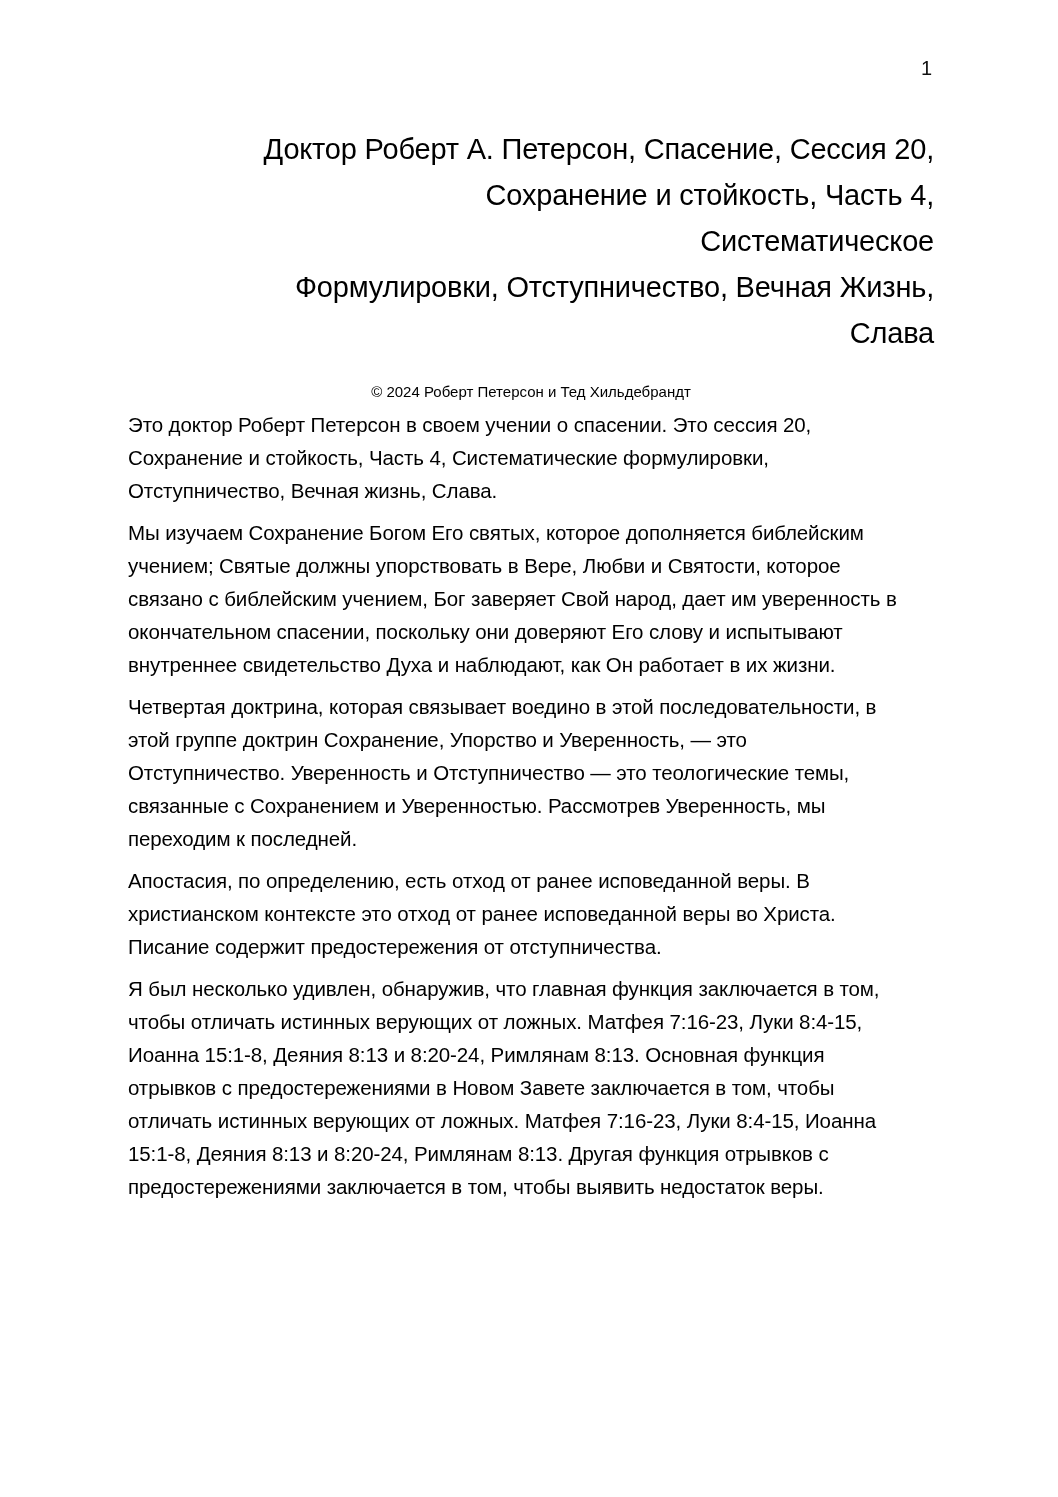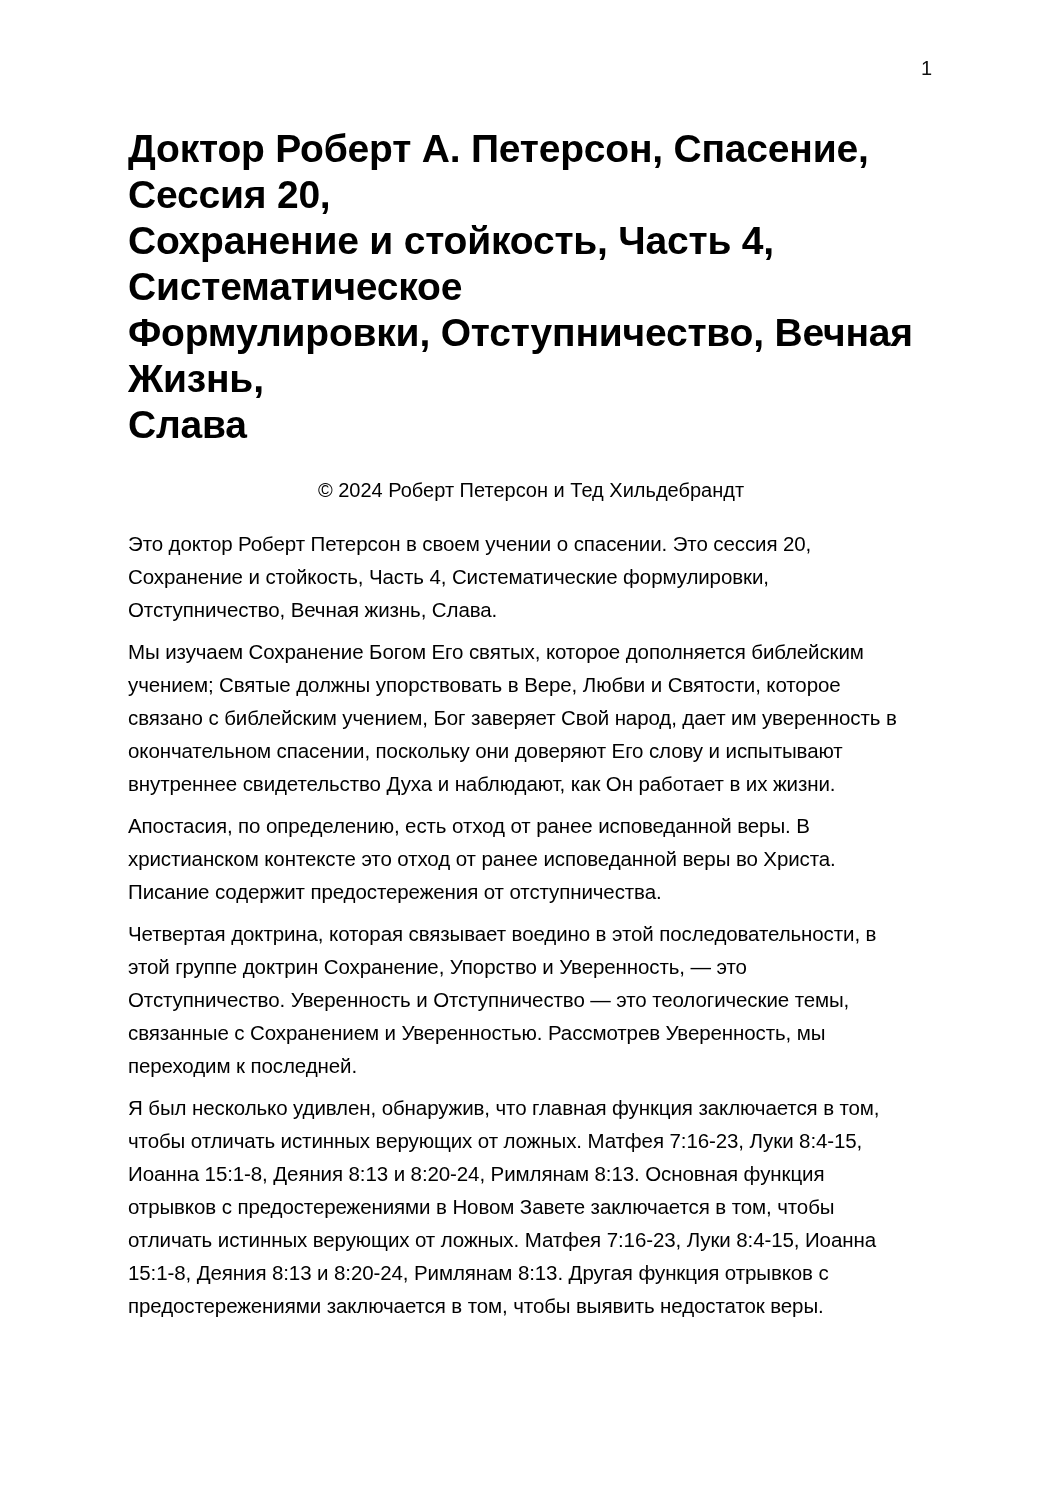--- a/index.html
+++ b/index.html
@@ -29,35 +29,34 @@
     color: #111111;
   }
   .content {
     position: absolute;
     left: 128px;
     top: 0;
     width: 806px;
   }
   .doc-title {
     margin-top: 126px;
-    font-size: 39px;
-    font-weight: bold;
+    font-size: 29px;
+    font-weight: normal;
     line-height: 46px;
-    text-align: left;
+    text-align: right;
     white-space: pre-line;
     letter-spacing: -0.2px;
   }
   .copyright {
     margin-top: 2px;
-    font-size: 20px;
+    font-size: 15px;
     line-height: 33px;
     text-align: center;
   }
   .body-text {
-    margin-top: 20px;
   }
   .para {
     font-size: 20.5px;
     line-height: 33px;
     margin: 0 0 9px 0;
     white-space: pre-line;
     text-align: left;
     letter-spacing: -0.1px;
   }
   .para:last-child {
@@ -81,28 +80,28 @@
 
     <div class="body-text">
       <p class="para">Это доктор Роберт Петерсон в своем учении о спасении. Это сессия 20,
 Сохранение и стойкость, Часть 4, Систематические формулировки,
 Отступничество, Вечная жизнь, Слава.</p>
       <p class="para">Мы изучаем Сохранение Богом Его святых, которое дополняется библейским
 учением; Святые должны упорствовать в Вере, Любви и Святости, которое
 связано с библейским учением, Бог заверяет Свой народ, дает им уверенность в
 окончательном спасении, поскольку они доверяют Его слову и испытывают
 внутреннее свидетельство Духа и наблюдают, как Он работает в их жизни.</p>
-      <p class="para">Апостасия, по определению, есть отход от ранее исповеданной веры. В
-христианском контексте это отход от ранее исповеданной веры во Христа.
-Писание содержит предостережения от отступничества.</p>
       <p class="para">Четвертая доктрина, которая связывает воедино в этой последовательности, в
 этой группе доктрин Сохранение, Упорство и Уверенность, — это
 Отступничество. Уверенность и Отступничество — это теологические темы,
 связанные с Сохранением и Уверенностью. Рассмотрев Уверенность, мы
 переходим к последней.</p>
+      <p class="para">Апостасия, по определению, есть отход от ранее исповеданной веры. В
+христианском контексте это отход от ранее исповеданной веры во Христа.
+Писание содержит предостережения от отступничества.</p>
       <p class="para">Я был несколько удивлен, обнаружив, что главная функция заключается в том,
 чтобы отличать истинных верующих от ложных. Матфея 7:16-23, Луки 8:4-15,
 Иоанна 15:1-8, Деяния 8:13 и 8:20-24, Римлянам 8:13. Основная функция
 отрывков с предостережениями в Новом Завете заключается в том, чтобы
 отличать истинных верующих от ложных. Матфея 7:16-23, Луки 8:4-15, Иоанна
 15:1-8, Деяния 8:13 и 8:20-24, Римлянам 8:13. Другая функция отрывков с
 предостережениями заключается в том, чтобы выявить недостаток веры.</p>
     </div>
   </div>
 </div>

